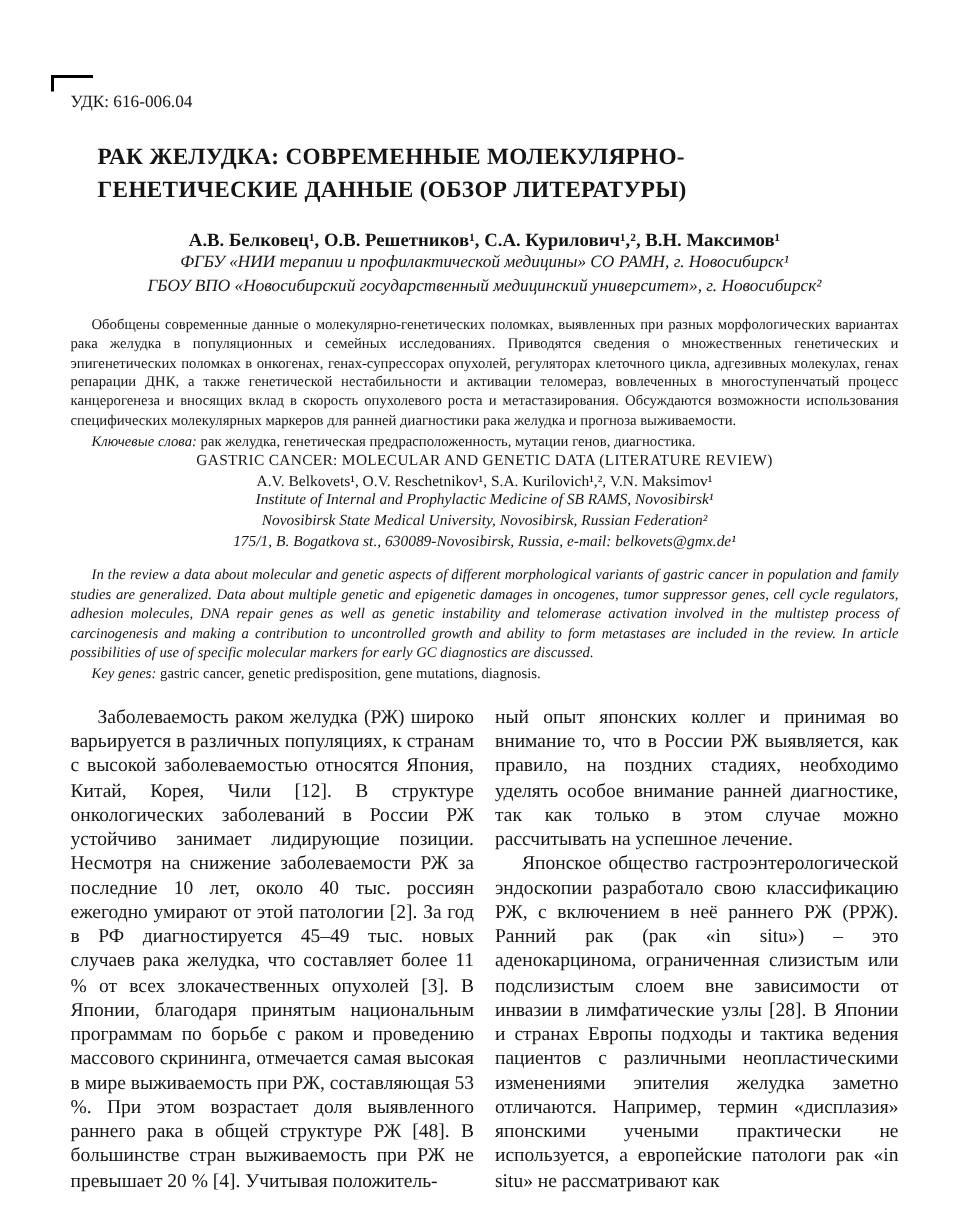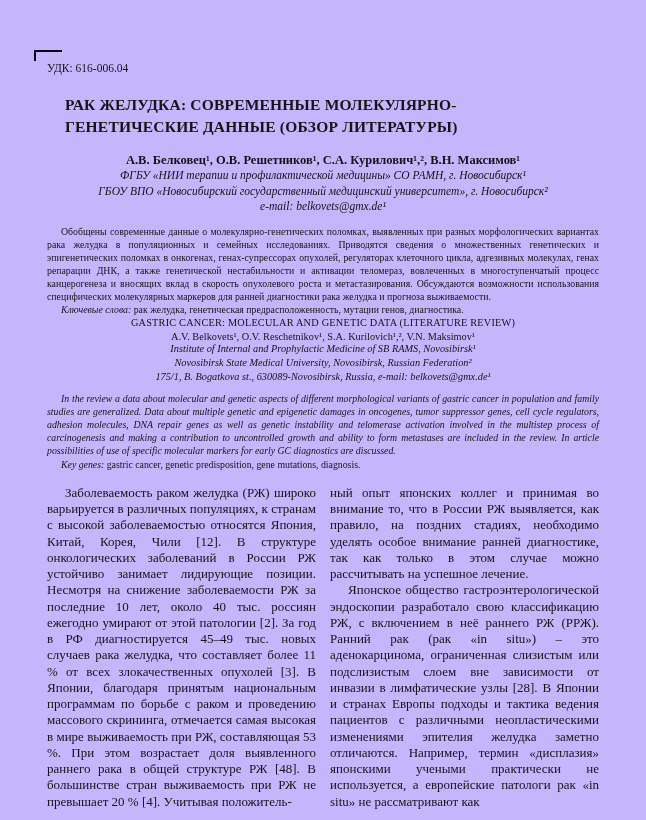--- a/index.html
+++ b/index.html
@@ -5,21 +5,21 @@
   html, body {
     margin: 0;
     padding: 0;
     background: #9a9a9a;
   }
   .page {
     position: relative;
     width: 646px;
     height: 820px;
     margin: 0 auto;
-    background: #c4b5fd;
+    background: #ffffff;
     color: #151515;
     font-family: "Liberation Serif", "DejaVu Serif", serif;
     box-sizing: border-box;
     padding: 46px 47px 40px 47px;
     overflow: hidden;
   }
   .corner-mark {
     position: absolute;
     left: 34px;
     top: 50px;
@@ -128,21 +128,20 @@
 
   <div class="udc">УДК: 616-006.04</div>
 
   <h1 class="title">РАК ЖЕЛУДКА: СОВРЕМЕННЫЕ МОЛЕКУЛЯРНО-ГЕНЕТИЧЕСКИЕ ДАННЫЕ (ОБЗОР ЛИТЕРАТУРЫ)</h1>
 
   <div class="authors">А.В. Белковец¹, О.В. Решетников¹, С.А. Курилович¹,², В.Н. Максимов¹</div>
 
   <div class="affil-block">
     <span class="affil-line">ФГБУ «НИИ терапии и профилактической медицины» СО РАМН, г. Новосибирск¹</span>
     <span class="affil-line">ГБОУ ВПО «Новосибирский государственный медицинский университет», г. Новосибирск²</span>
-    <span class="affil-line">e-mail: belkovets@gmx.de¹</span>
   </div>
 
   <p class="abstract">Обобщены современные данные о молекулярно-генетических поломках, выявленных при разных морфологических вариантах рака желудка в популяционных и семейных исследованиях. Приводятся сведения о множественных генетических и эпигенетических поломках в онкогенах, генах-супрессорах опухолей, регуляторах клеточного цикла, адгезивных молекулах, генах репарации ДНК, а также генетической нестабильности и активации теломераз, вовлеченных в многоступенчатый процесс канцерогенеза и вносящих вклад в скорость опухолевого роста и метастазирования. Обсуждаются возможности использования специфических молекулярных маркеров для ранней диагностики рака желудка и прогноза выживаемости.</p>
 
   <p class="kw"><span class="lab">Ключевые слова:</span><span> рак желудка, генетическая предрасположенность, мутации генов, диагностика.</span></p>
 
   <div class="eng-block">
     <div class="eng-title">GASTRIC CANCER: MOLECULAR AND GENETIC DATA (LITERATURE REVIEW)</div>
     <div class="eng-authors">A.V. Belkovets¹, O.V. Reschetnikov¹, S.A. Kurilovich¹,², V.N. Maksimov¹</div>
     <span class="eng-affil-line">Institute of Internal and Prophylactic Medicine of SB RAMS, Novosibirsk¹</span>

